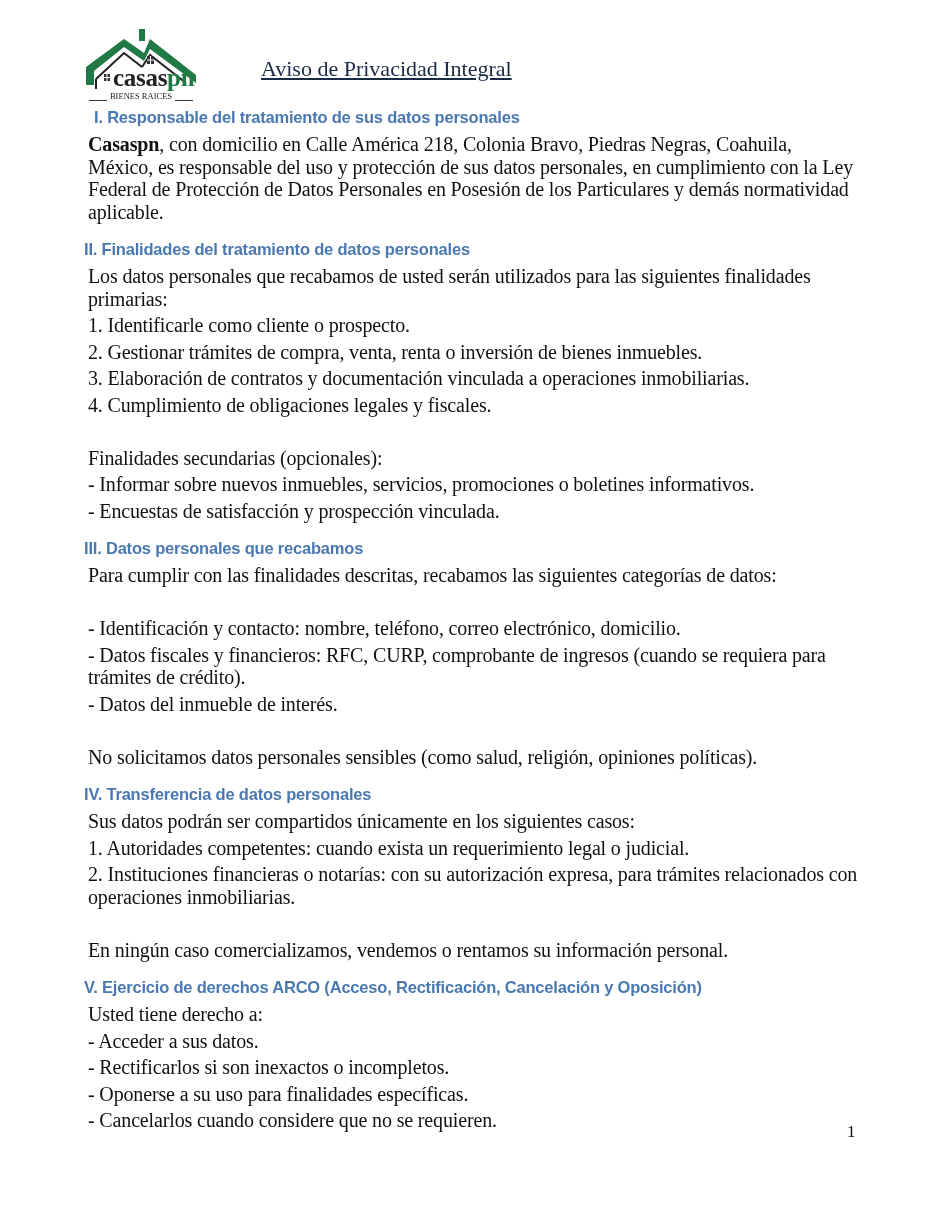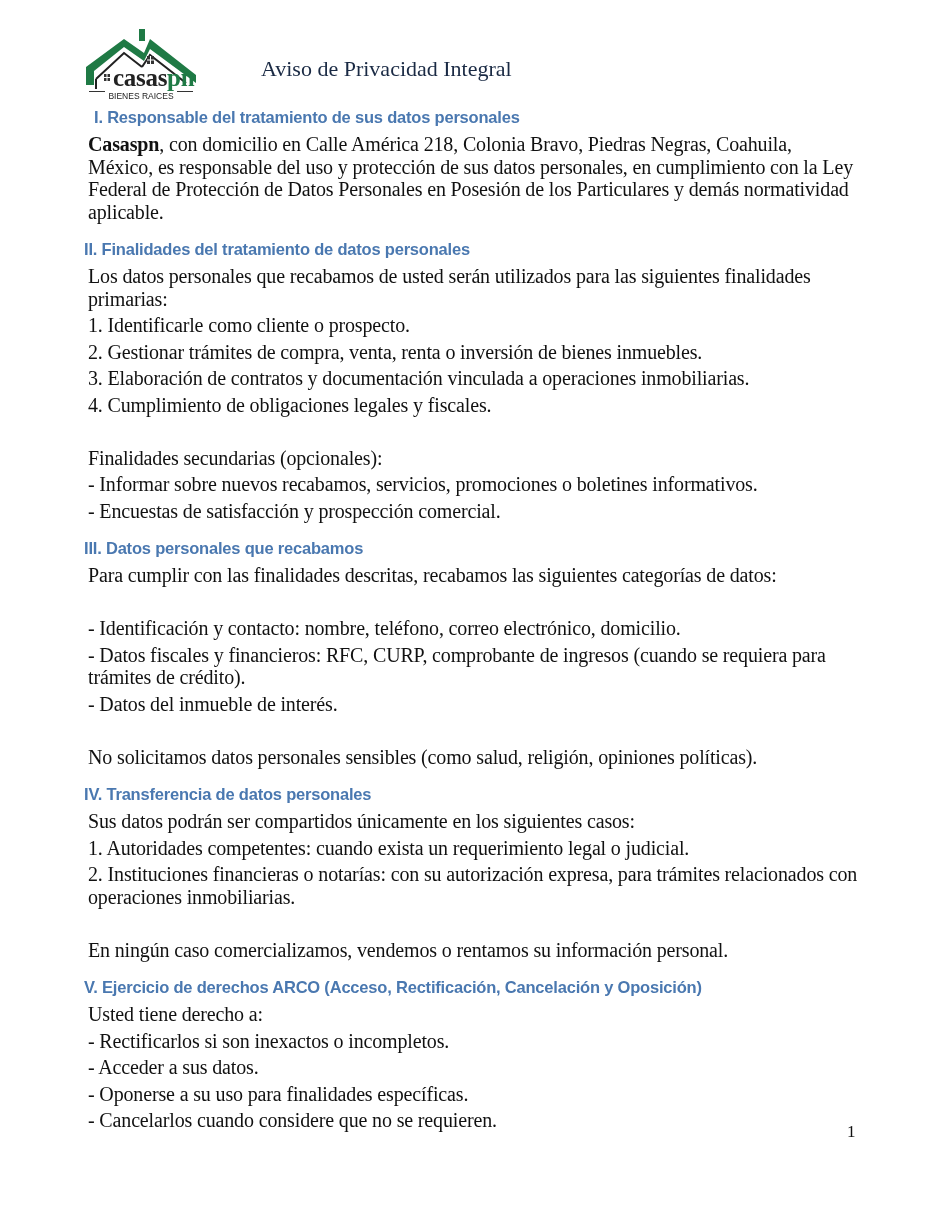--- a/index.html
+++ b/index.html
@@ -41,41 +41,42 @@
       white-space: nowrap;
     }
     .logo-word .casas { color: #222222; }
     .logo-word .pn { color: #1f7a45; }
     .logo-sub {
       position: absolute;
       left: 0;
       top: 64px;
       width: 110px;
       display: flex;
-      align-items: flex-start;
-      font-family: Liberation Sans, sans-serif;
+      align-items: flex-end;
+      font-family: Liberation Serif, serif;
       font-size: 8.5px;
       color: #222;
       white-space: nowrap;
     }
     .logo-sub .line {
       flex: 1;
       height: 1px;
       background: #333;
       margin: 0 3px;
     }
     .doc-title {
       position: absolute;
       left: 261px;
       top: 55px;
       font-family: "Liberation Serif", serif;
       font-size: 22px;
       line-height: 28px;
       color: #1a2a44;
       white-space: nowrap;
+      text-decoration: underline;
     }
     .content {
       position: absolute;
       left: 84px;
       top: 103px;
       width: 780px;
     }
     .section-heading {
       font-family: "Liberation Sans", "DejaVu Sans", sans-serif;
       font-weight: bold;
@@ -157,22 +158,22 @@
 
     <section>
       <h2 class="section-heading">II. Finalidades del tratamiento de datos personales</h2>
       <p class="para">Los datos personales que recabamos de usted serán utilizados para las siguientes finalidades primarias:</p>
       <p class="para">1. Identificarle como cliente o prospecto.</p>
       <p class="para">2. Gestionar trámites de compra, venta, renta o inversión de bienes inmuebles.</p>
       <p class="para">3. Elaboración de contratos y documentación vinculada a operaciones inmobiliarias.</p>
       <p class="para">4. Cumplimiento de obligaciones legales y fiscales.</p>
       <div class="blank"></div>
       <p class="para">Finalidades secundarias (opcionales):</p>
-      <p class="para">- Informar sobre nuevos recabamos, servicios, promociones o boletines informativos.</p>
-      <p class="para">- Encuestas de satisfacción y prospección comercial.</p>
+      <p class="para">- Informar sobre nuevos inmuebles, servicios, promociones o boletines informativos.</p>
+      <p class="para">- Encuestas de satisfacción y prospección vinculada.</p>
     </section>
 
     <div class="gap-h"></div>
 
     <section>
       <h2 class="section-heading">III. Datos personales que recabamos</h2>
       <p class="para">Para cumplir con las finalidades descritas, recabamos las siguientes categorías de datos:</p>
       <div class="blank"></div>
       <p class="para">- Identificación y contacto: nombre, teléfono, correo electrónico, domicilio.</p>
       <p class="para">- Datos fiscales y financieros: RFC, CURP, comprobante de ingresos (cuando se requiera para trámites de crédito).</p>
@@ -190,22 +191,22 @@
       <p class="para">2. Instituciones financieras o notarías: con su autorización expresa, para trámites relacionados con operaciones inmobiliarias.</p>
       <div class="blank"></div>
       <p class="para">En ningún caso comercializamos, vendemos o rentamos su información personal.</p>
     </section>
 
     <div class="gap-h"></div>
 
     <section>
       <h2 class="section-heading">V. Ejercicio de derechos ARCO (Acceso, Rectificación, Cancelación y Oposición)</h2>
       <p class="para">Usted tiene derecho a:</p>
+      <p class="para">- Acceder a sus datos.</p>
       <p class="para">- Rectificarlos si son inexactos o incompletos.</p>
-      <p class="para">- Acceder a sus datos.</p>
       <p class="para">- Oponerse a su uso para finalidades específicas.</p>
       <p class="para">- Cancelarlos cuando considere que no se requieren.</p>
     </section>
 
   </div>
 
   <div class="page-number">1</div>
 
 </div>
 

